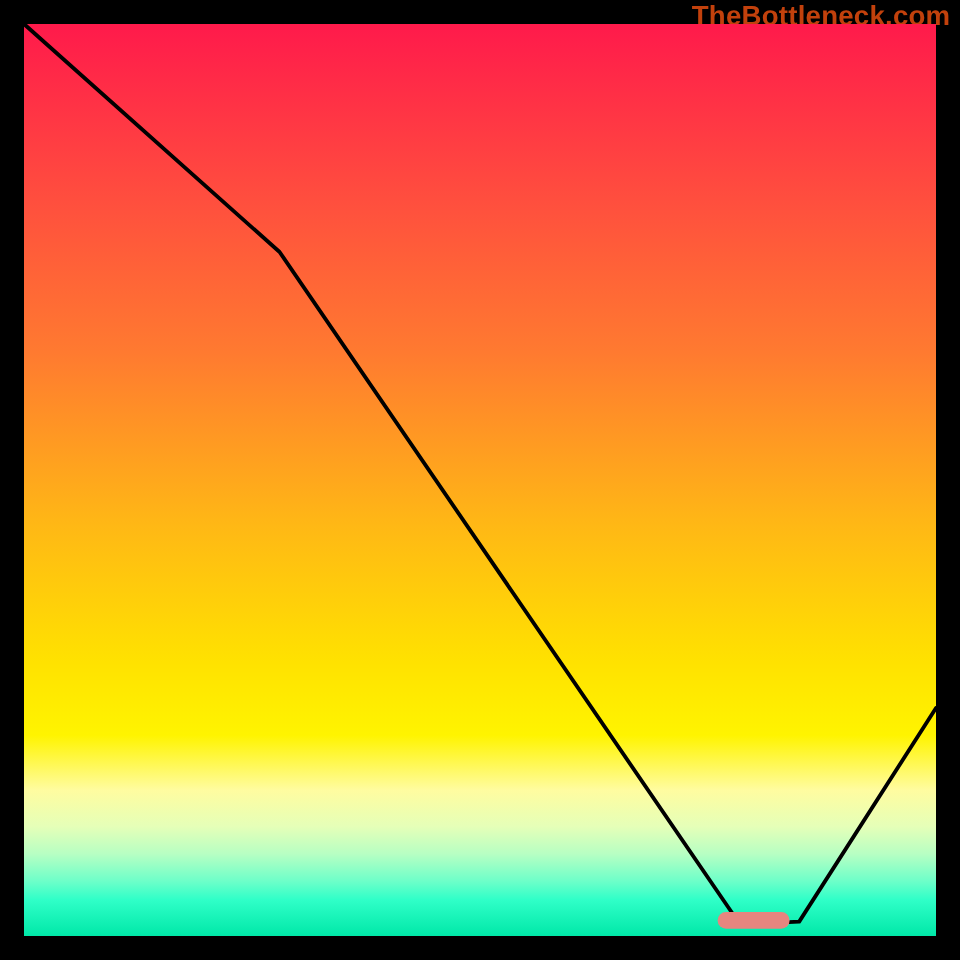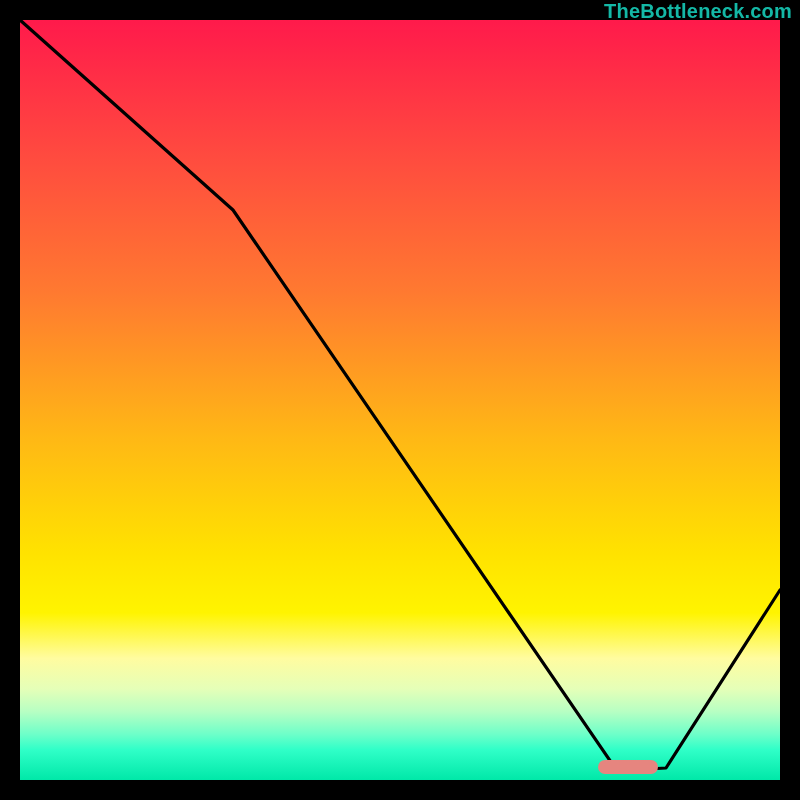--- a/index.html
+++ b/index.html
@@ -36,22 +36,22 @@
       #b7ffc3 91%,
       #6dffc9 94%,
       #30ffc8 96%,
       #00e8a8 100%
     );
   }
   .watermark {
     position: absolute;
     top: 0;
     right: 8px;
-    color: #14b8a6;
-    font-size: 20px;
+    color: #c2410c;
+    font-size: 23px;
     font-weight: 600;
     letter-spacing: 0.2px;
     user-select: none;
   }
   svg.curve {
     position: absolute;
     left: 0;
     top: 0;
     width: 760px;
     height: 760px;

